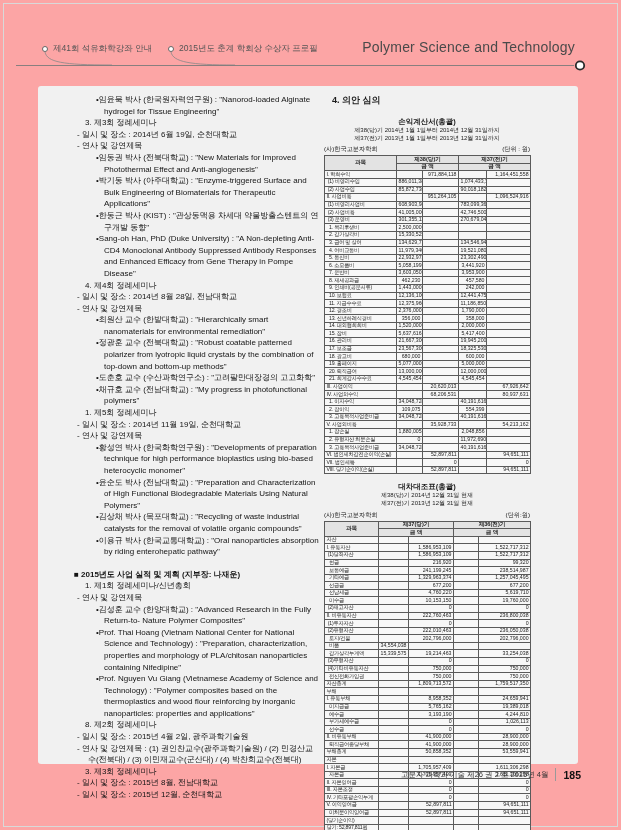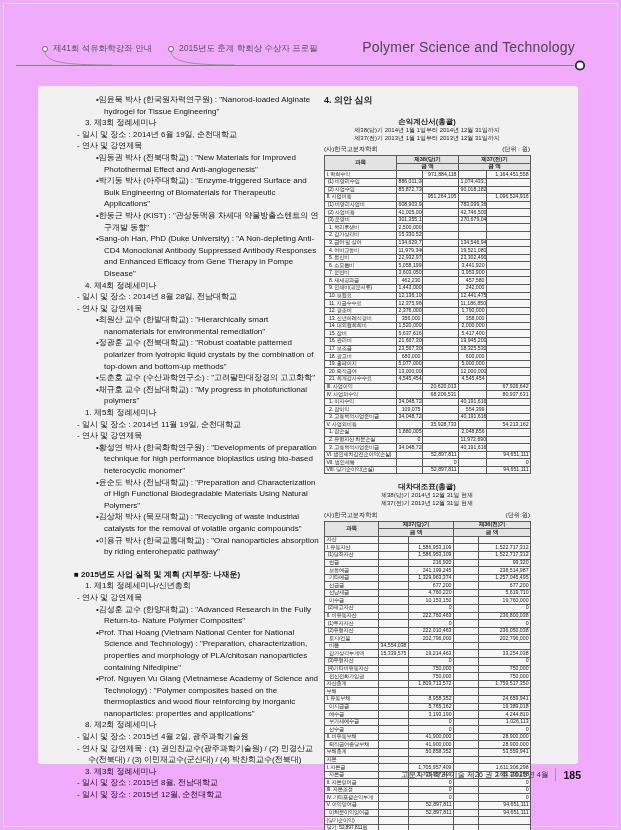--- a/index.html
+++ b/index.html
@@ -1,18 +1,18 @@
 <!DOCTYPE html>
 <html><head>
 <meta charset="utf-8">
 <style>
   * { margin:0; padding:0; box-sizing:border-box; }
   html,body { width:621px; height:830px; overflow:hidden; background:#fff;
               font-family:"Liberation Sans","DejaVu Sans",sans-serif; color:#1d1d1d; }
-  .page { position:absolute; inset:0; background:#f0abfc; }
+  .page { position:absolute; inset:0; background:#fca5a5; }
   .page-frame { position:absolute; inset:3px; border:1px solid #d9d9d9; pointer-events:none; }
 
   
   .hdr-tag { position:absolute; top:43px; display:flex; align-items:center; gap:5px;
              font-size:8.5px; color:#555; }
   .tag1 { left:42px; } .tag2 { left:168px; }
   .ring { width:6px; height:6px; border:1.3px solid #666; border-radius:50%; background:#fff; }
   .hdr-title { position:absolute; top:39px; right:46px; font-size:14px; color:#4a4a4a;
                letter-spacing:.2px; }
   .hdr-svg { position:absolute; left:0; top:0; }
@@ -24,21 +24,21 @@
   
   .leftcol { position:absolute; left:74px; top:94px; width:246px;
              font-size:8px; line-height:11.6px; color:#141414; }
   .it-bul  { padding-left:30px; text-indent:-8px; }
   .it-num  { padding-left:21px; text-indent:-10px; }
   .it-dash { padding-left:14px; text-indent:-11px; }
   .it-sec  { padding-left:0; font-weight:700; margin-top:11px; }
 
   
   .rightcol { position:absolute; left:324px; top:94px; width:252px; }
-  .rc-heading { font-size:9px; font-weight:700; margin-bottom:10px; }
+  .rc-heading { font-size:9px; font-weight:700; margin-bottom:10px;margin-left:8px; }
   .tblwrap { width:206px; }
   .tbl-title  { font-size:7.5px; font-weight:700; text-align:center; }
   .tbl-period { font-size:6px; text-align:center; line-height:7.6px; color:#222; }
   .tbl-meta { display:flex; justify-content:space-between; font-size:6.2px;
               margin:3px 0 1px 0; color:#111; }
   table { border-collapse:collapse; table-layout:fixed; width:206px; background:#f7f7f7; }
   th,td { border:.6px solid #5a5a5a; font-size:5.2px; line-height:5.8px;
           padding:.4px 1.5px; white-space:pre; overflow:hidden; }
   th { background:#e3e3e3; text-align:center; font-weight:700; font-size:5.6px; }
   td.sub { text-align:left; letter-spacing:-.2px; }

